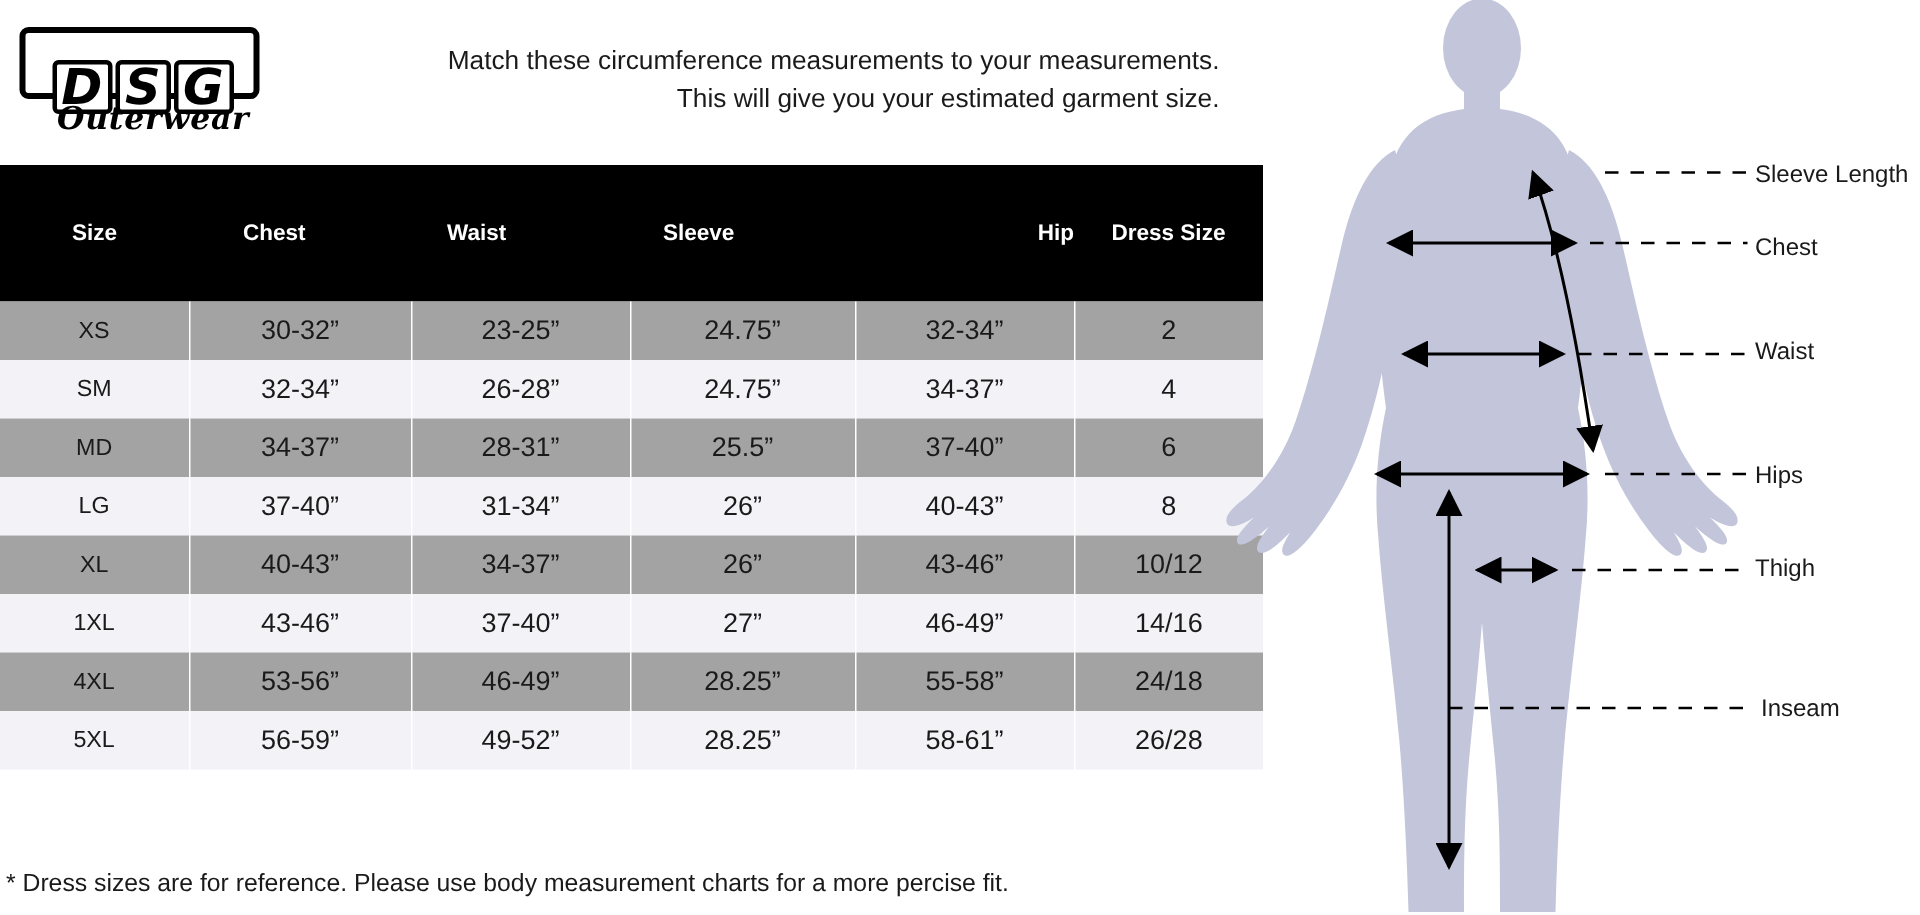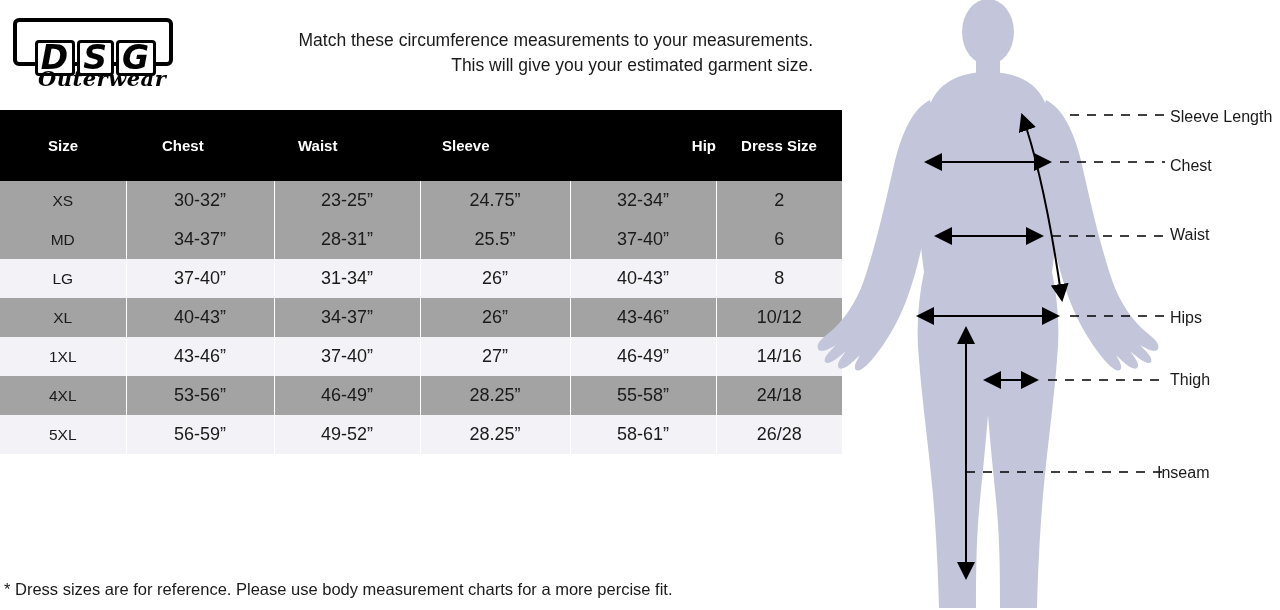--- a/index.html
+++ b/index.html
@@ -99,21 +99,21 @@
   table.size-table {
     border-collapse: collapse;
     width: 736px;
     table-layout: fixed;
   }
   table.size-table th {
     background: #000000;
     color: #ffffff;
     font-size: 15px;
     font-weight: bold;
-    height: 71px;
+    height: 91px;
     text-align: center;
     padding: 0;
   }
   table.size-table th.col-size { width: 126px; text-align: center; }
   table.size-table th.col-chest { width: 112px; text-align: left; padding-left: 36px; }
   table.size-table th.col-waist { width: 122px; text-align: left; padding-left: 24px; }
   table.size-table th.col-sleeve { width: 128px; text-align: left; padding-left: 22px; }
   table.size-table th.col-hip { width: 122px; text-align: right; padding-left: 24px; }
   table.size-table th.col-dress { width: 126px; text-align: center; }
 
@@ -152,21 +152,21 @@
     position: absolute;
     font-size: 16px;
     color: #1a1a1a;
     white-space: nowrap;
   }
   .lbl-sleeve { left: 380px; top: 108px; }
   .lbl-chest  { left: 380px; top: 157px; }
   .lbl-waist  { left: 380px; top: 226px; }
   .lbl-hips   { left: 380px; top: 309px; }
   .lbl-thigh  { left: 380px; top: 371px; }
-  .lbl-inseam { left: 367px; top: 464px; }
+  .lbl-inseam { left: 384px; top: 464px; }
 </style>
 </head>
 <body>
 
 <div class="page">
 
   <div class="logo-wrap">
     <div class="logo-box"></div>
     <div class="logo-letters">
       <span>D</span>
@@ -195,20 +195,28 @@
       </thead>
       <tbody id="table-body">
           <tr class="odd">
             <td class="size-cell">XS</td>
             <td>30-32”</td>
             <td>23-25”</td>
             <td>24.75”</td>
             <td>32-34”</td>
             <td>2</td>
           </tr>
+          <tr class="even">
+            <td class="size-cell">SM</td>
+            <td>32-34”</td>
+            <td>26-28”</td>
+            <td>24.75”</td>
+            <td>34-37”</td>
+            <td>4</td>
+          </tr>
           <tr class="odd">
             <td class="size-cell">MD</td>
             <td>34-37”</td>
             <td>28-31”</td>
             <td>25.5”</td>
             <td>37-40”</td>
             <td>6</td>
           </tr>
           <tr class="even">
             <td class="size-cell">LG</td>

